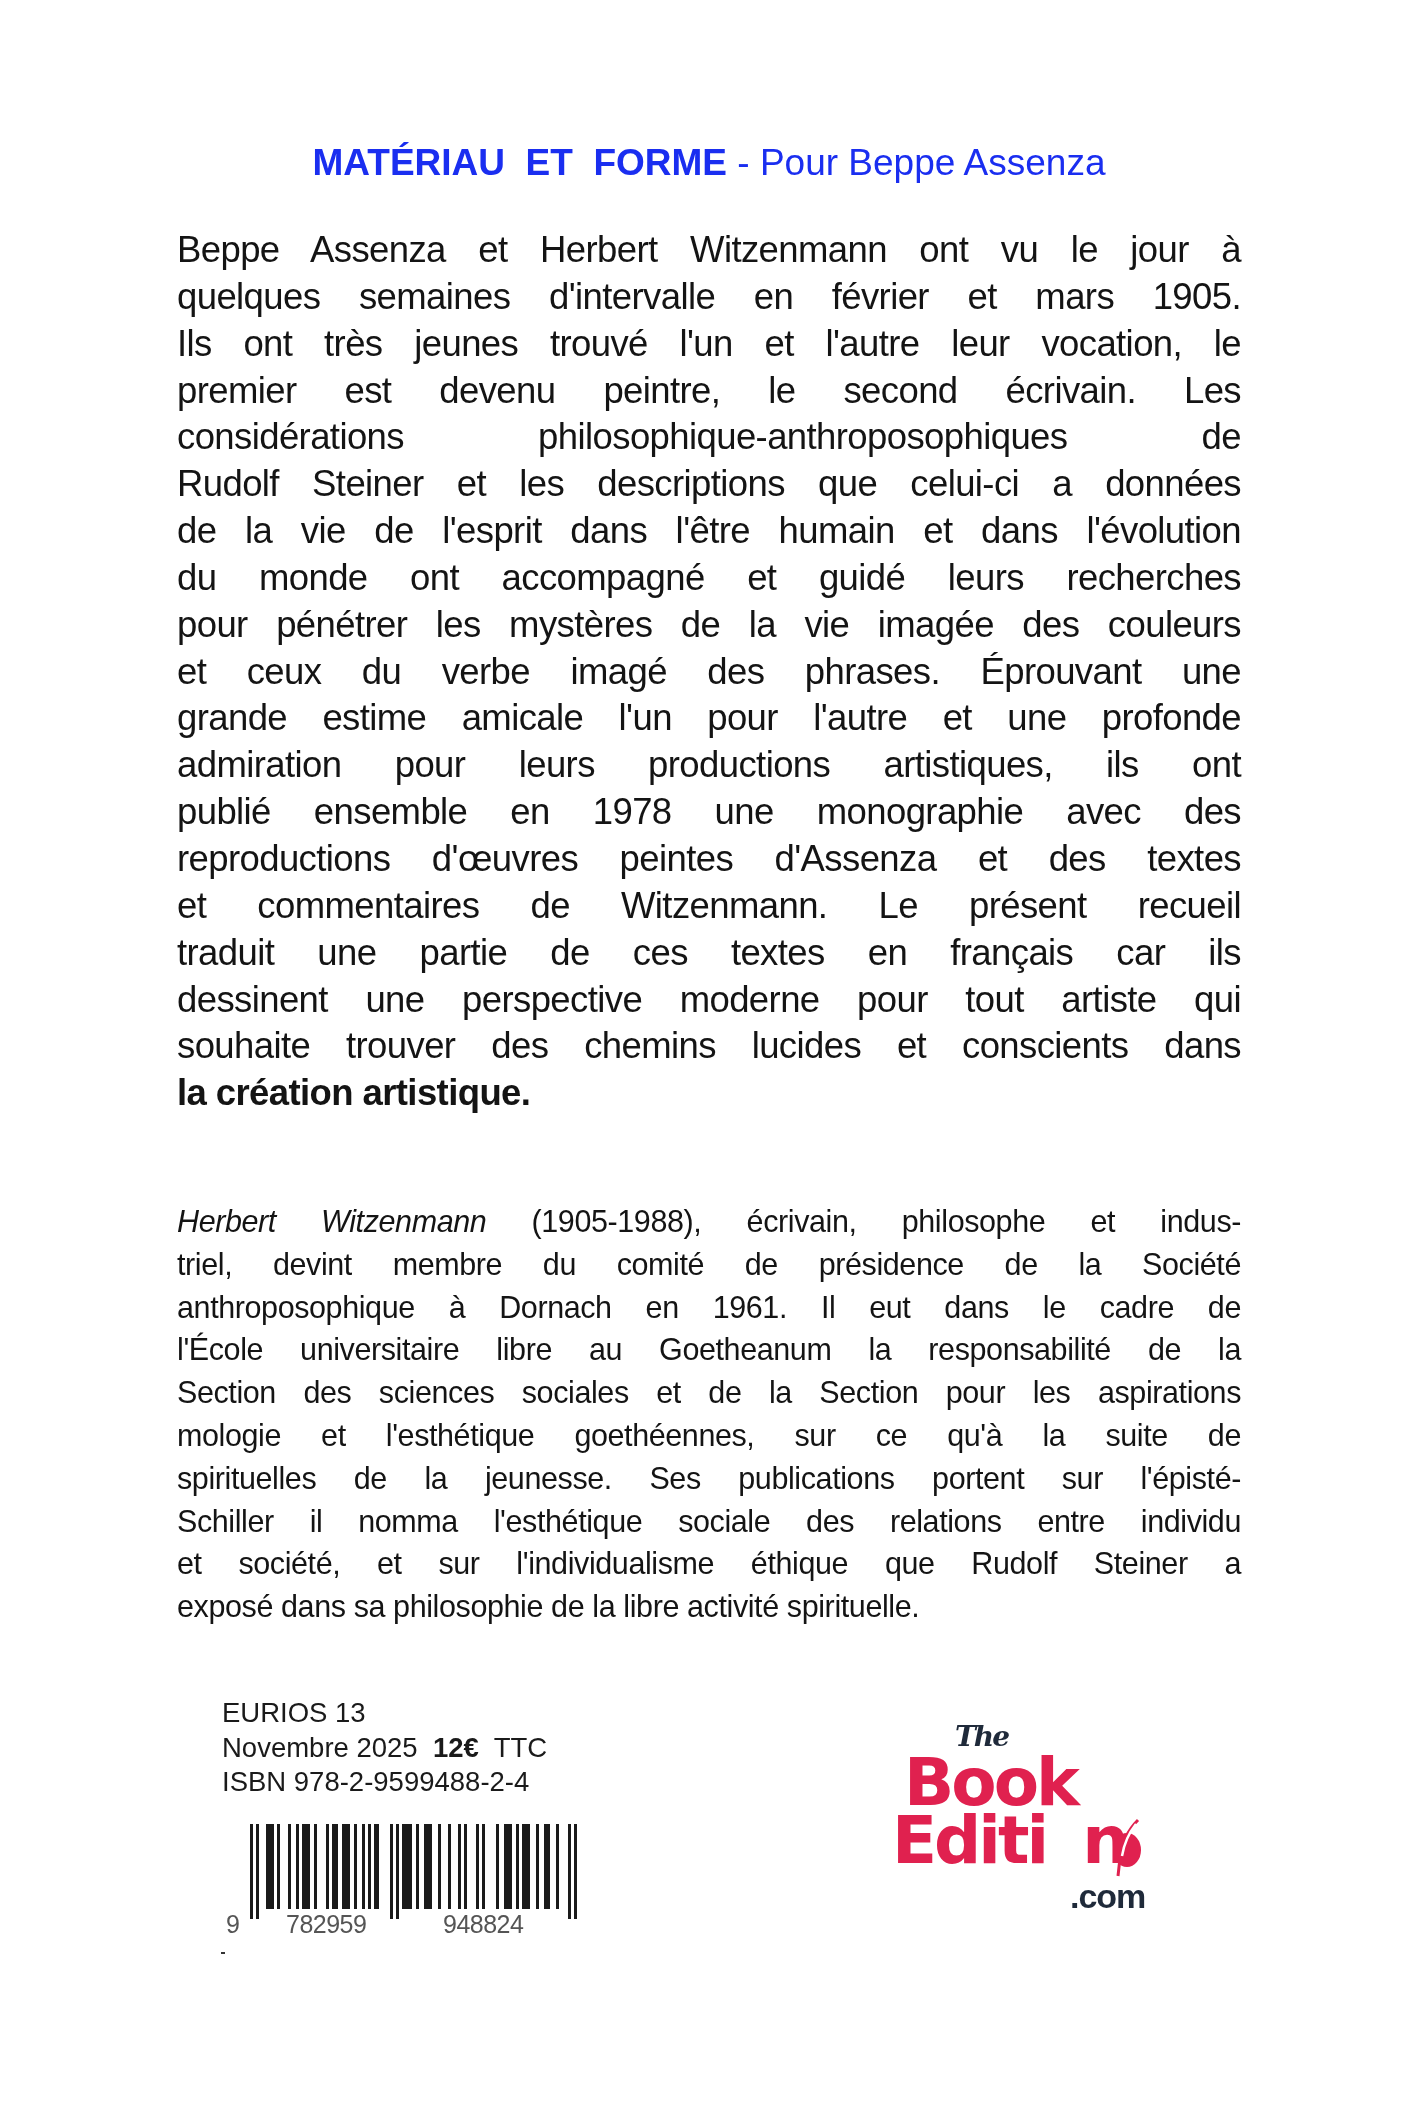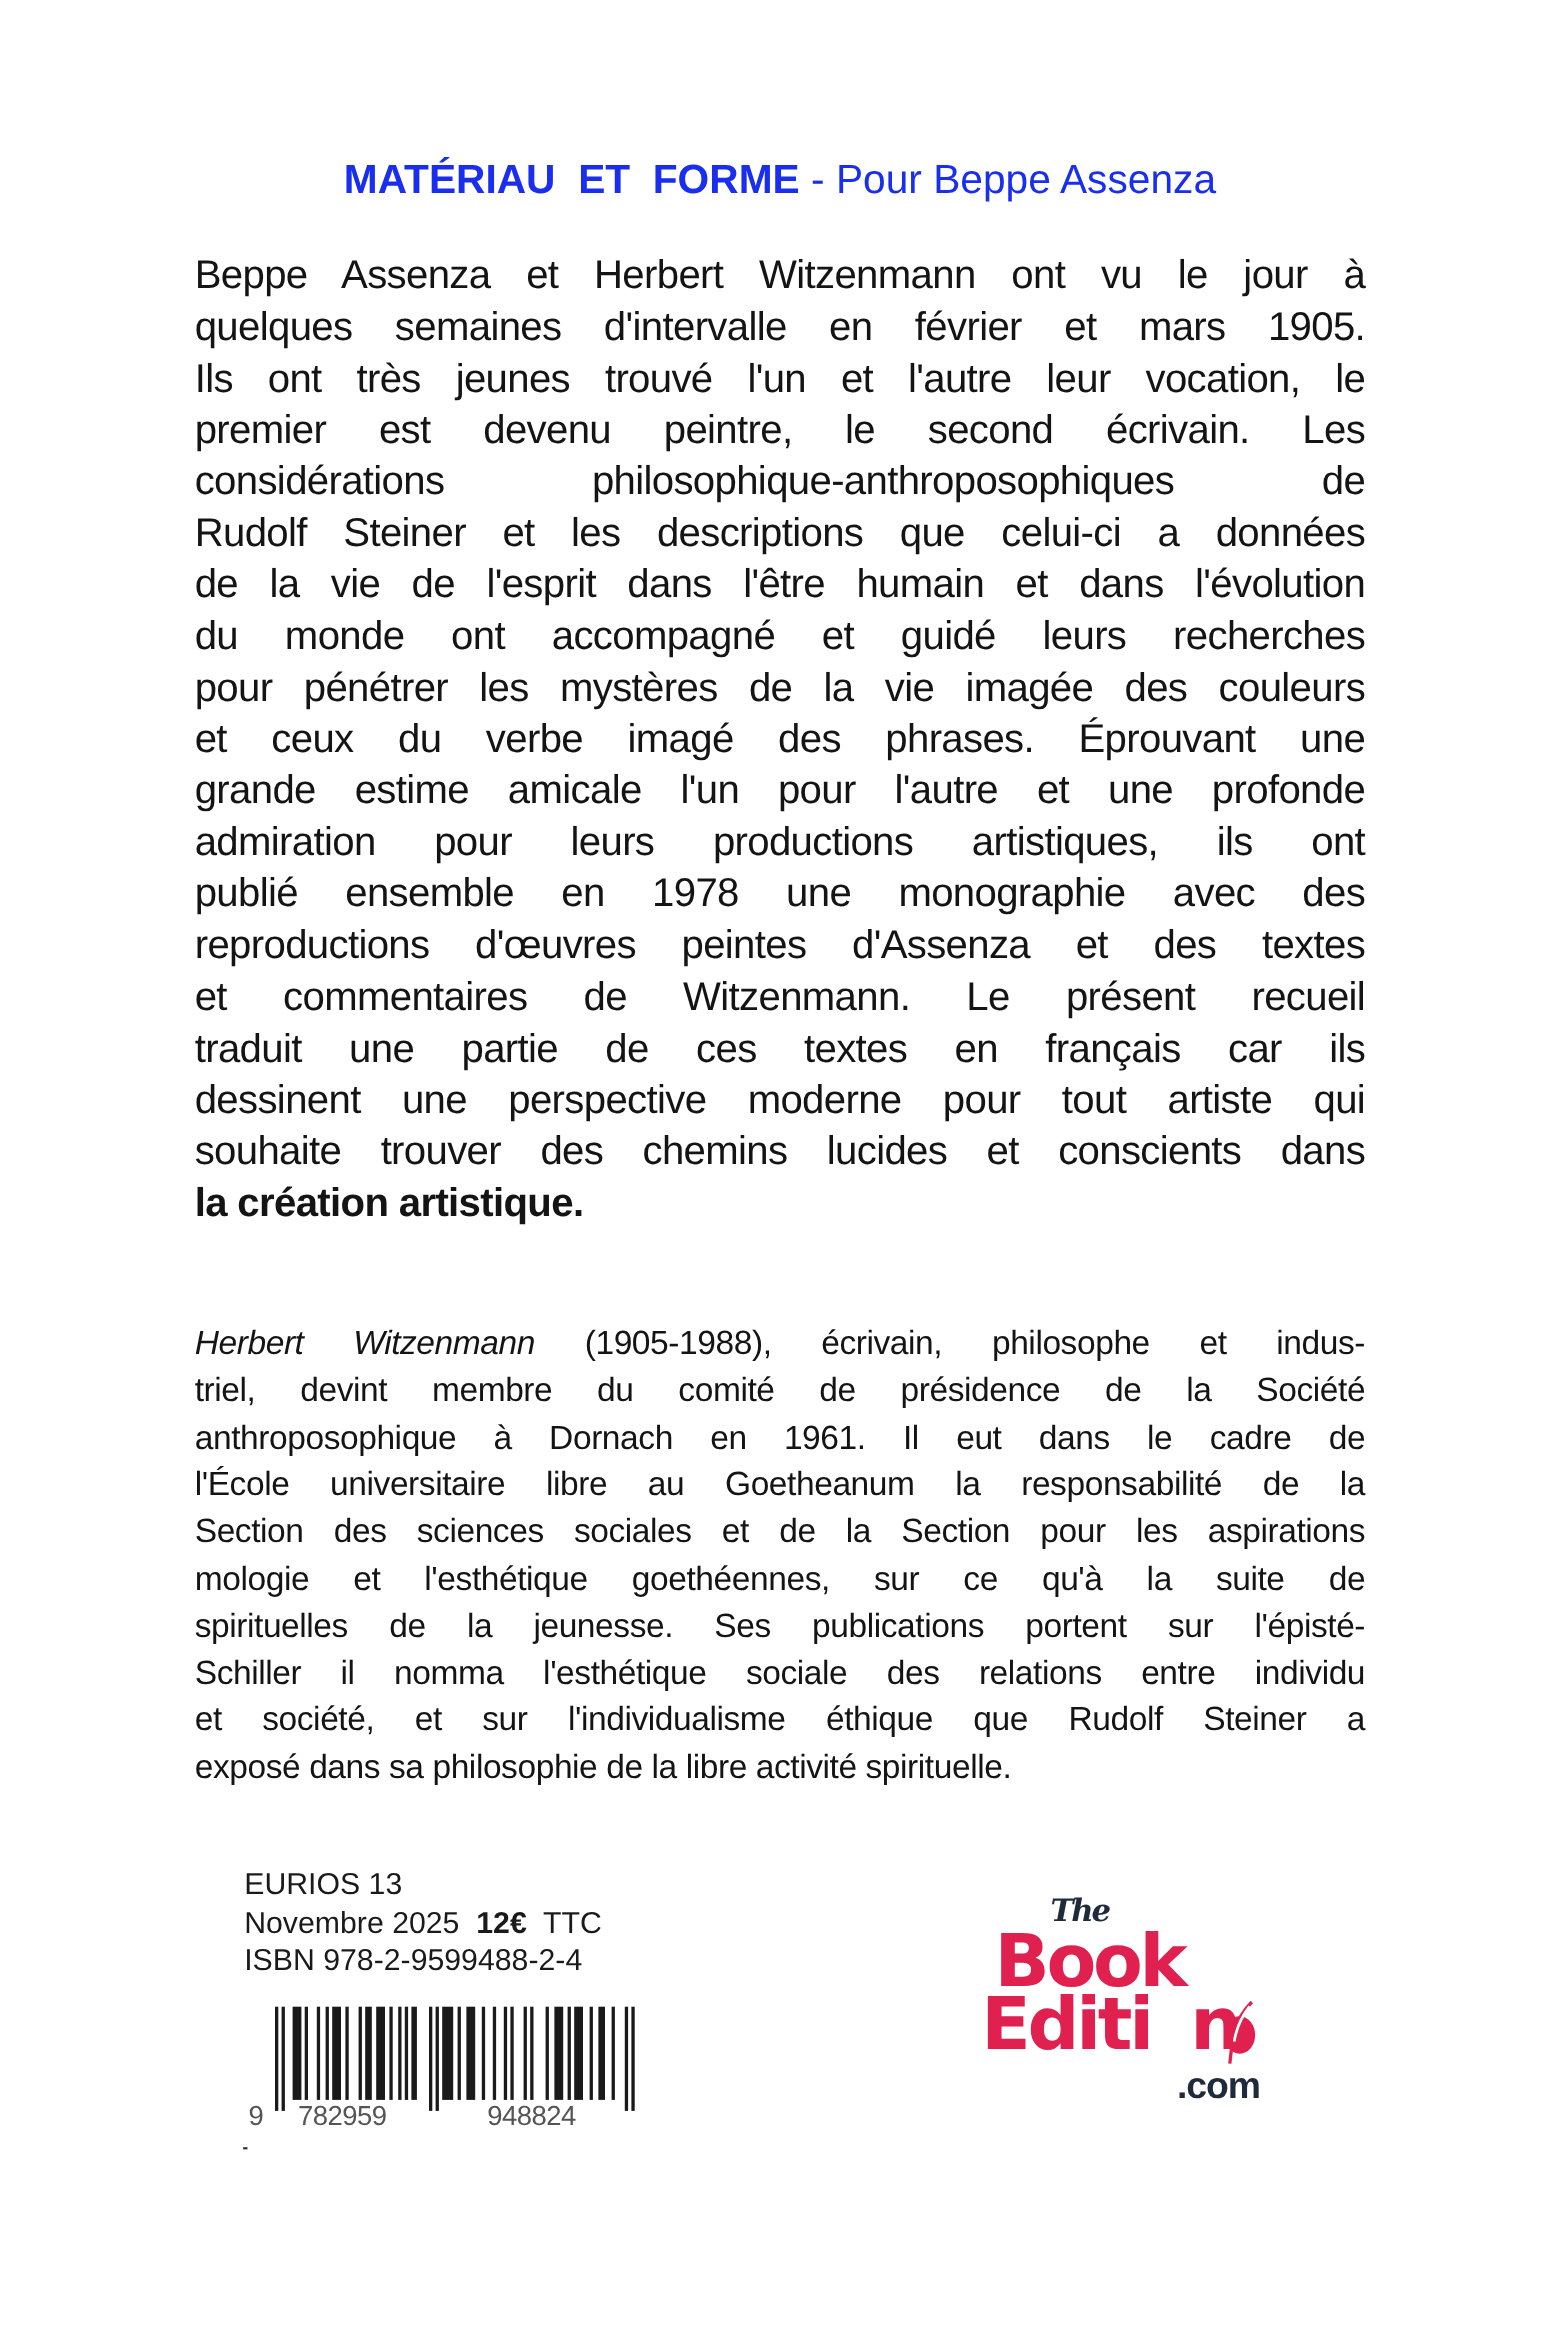--- a/index.html
+++ b/index.html
@@ -138,21 +138,21 @@
       <rect x="266" y="0" width="3" height="85"></rect>
     <rect x="272" y="0" width="8" height="85"></rect>
       <rect x="286" y="0" width="3" height="85"></rect>
     <rect x="294" y="0" width="6" height="85"></rect>
       <rect x="306" y="0" width="3" height="85"></rect>
     <rect x="318" y="0" width="3" height="95"></rect>
       <rect x="324" y="0" width="3" height="95"></rect>
   </g>
 </svg>
 <span class="barcode-digits" style="left:226px;">9</span>
-<span class="barcode-digits" style="left:271px;">782959</span>
+<span class="barcode-digits" style="left:286px;">782959</span>
 <span class="barcode-digits" style="left:443px;">948824</span>
 <span style="position:absolute;left:221px;top:1952px;width:4px;height:2px;background:#333;"></span>
 
 <div class="logo">
   <span class="the">The</span>
   <span class="book">Book</span>
   <span class="edition"><span>Editi</span><span style="display:inline-block;width:36px;"></span><span>n</span></span>
   <svg class="quill" viewBox="0 0 30 60">
     <ellipse cx="15" cy="32" rx="14" ry="17" fill="#e0214f"></ellipse>
     <path d="M26 2 C18 10, 10 22, 8 40 L6 58" stroke="#e0214f" stroke-width="3" fill="none"></path>

